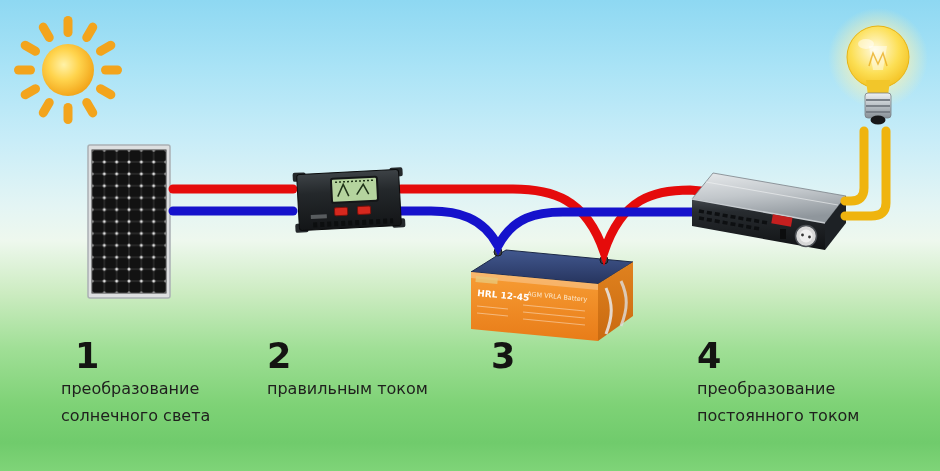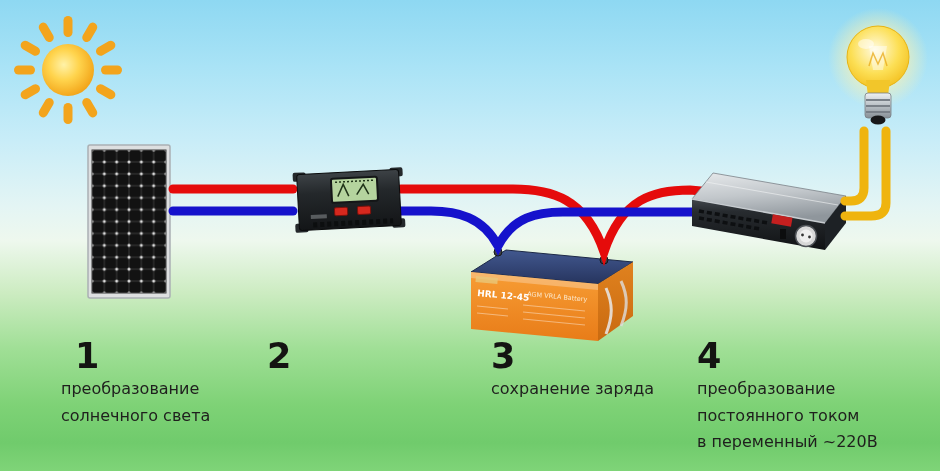--- a/index.html
+++ b/index.html
@@ -204,26 +204,25 @@
   </svg>
 
   <div class="steps">
     <div class="step step-1 s1">
       <div class="num">1</div>
       <div class="line">преобразование</div>
       <div class="line">солнечного света</div>
     </div>
     <div class="step s2">
       <div class="num">2</div>
+      <div class="line">правильным током</div>
     </div>
     <div class="step s3">
       <div class="num">3</div>
-      <div class="line">сохранение заряда</div>
     </div>
     <div class="step s4">
       <div class="num">4</div>
       <div class="line">преобразование</div>
       <div class="line">постоянного током</div>
-      <div class="line">в переменный ~220В</div>
     </div>
   </div>
 
 </div>
 
 </body></html>

